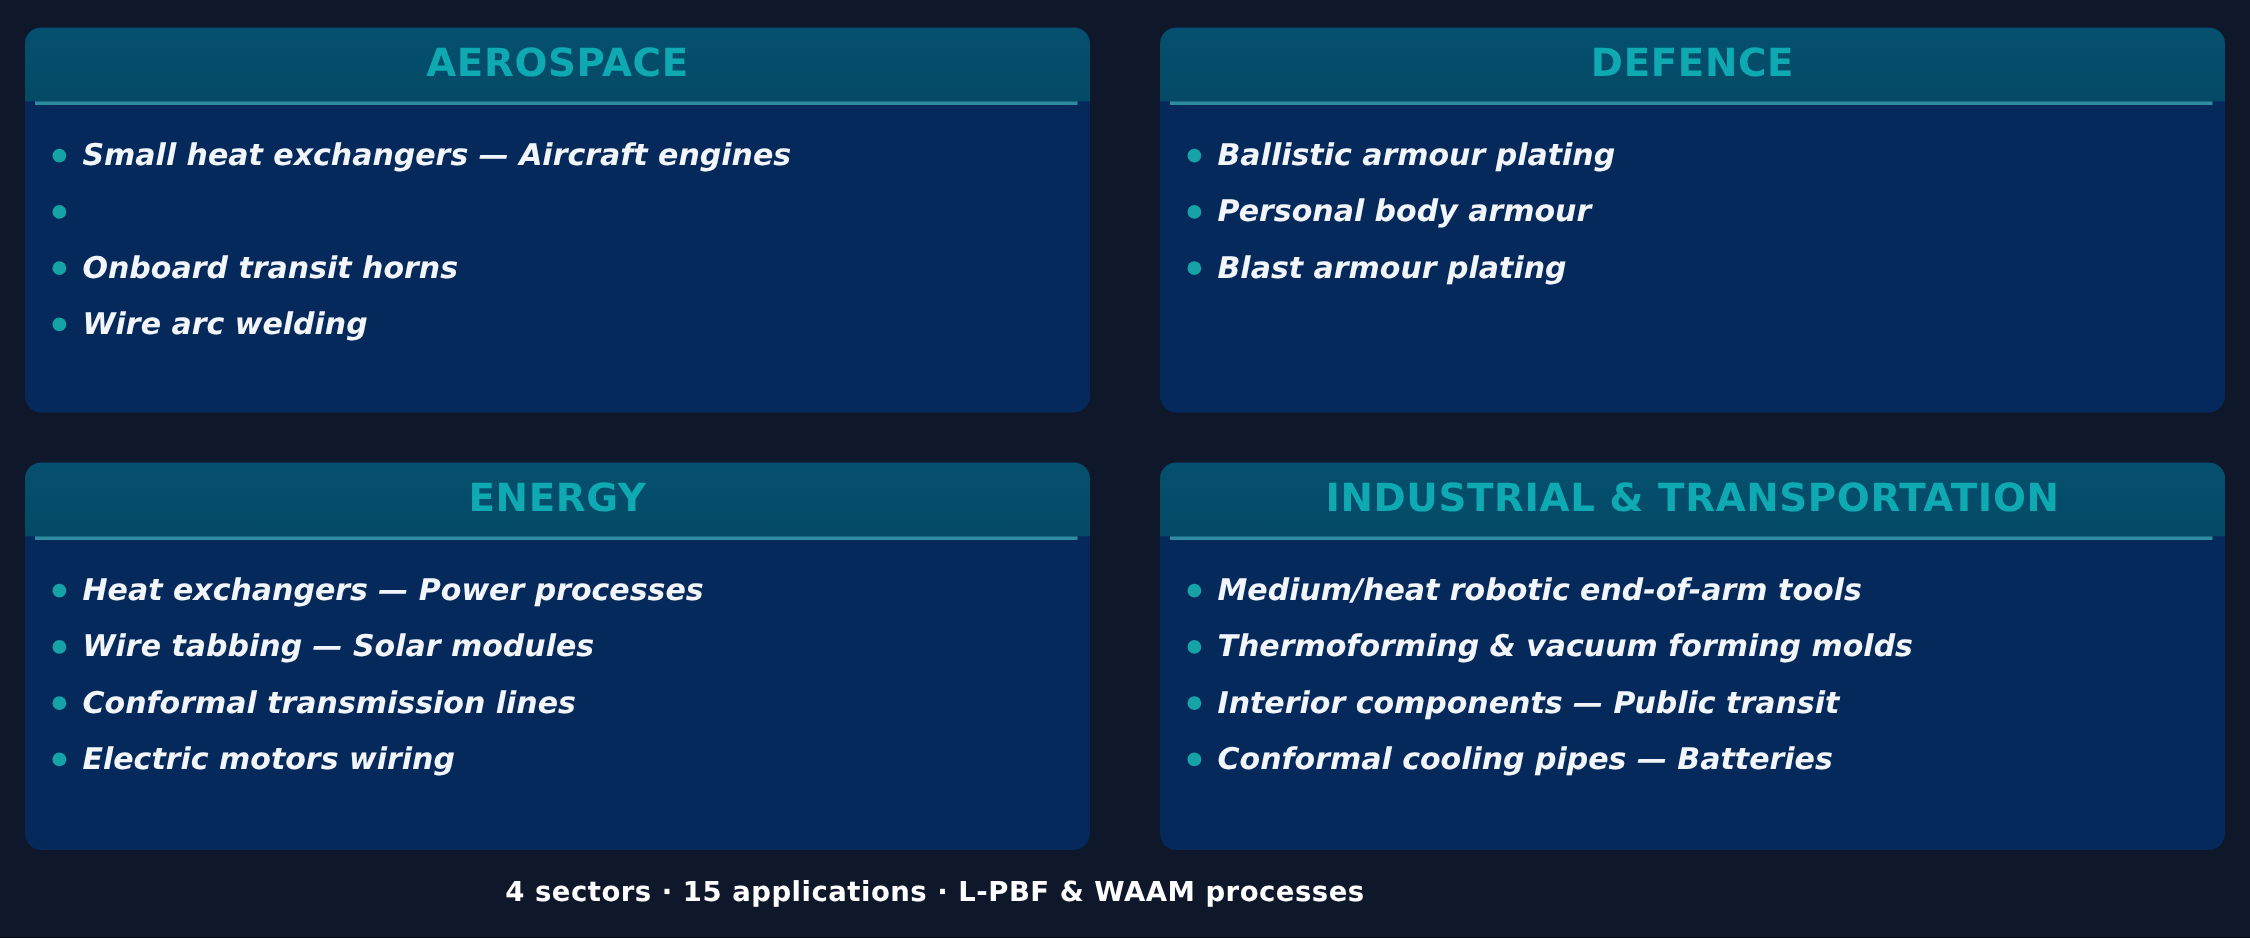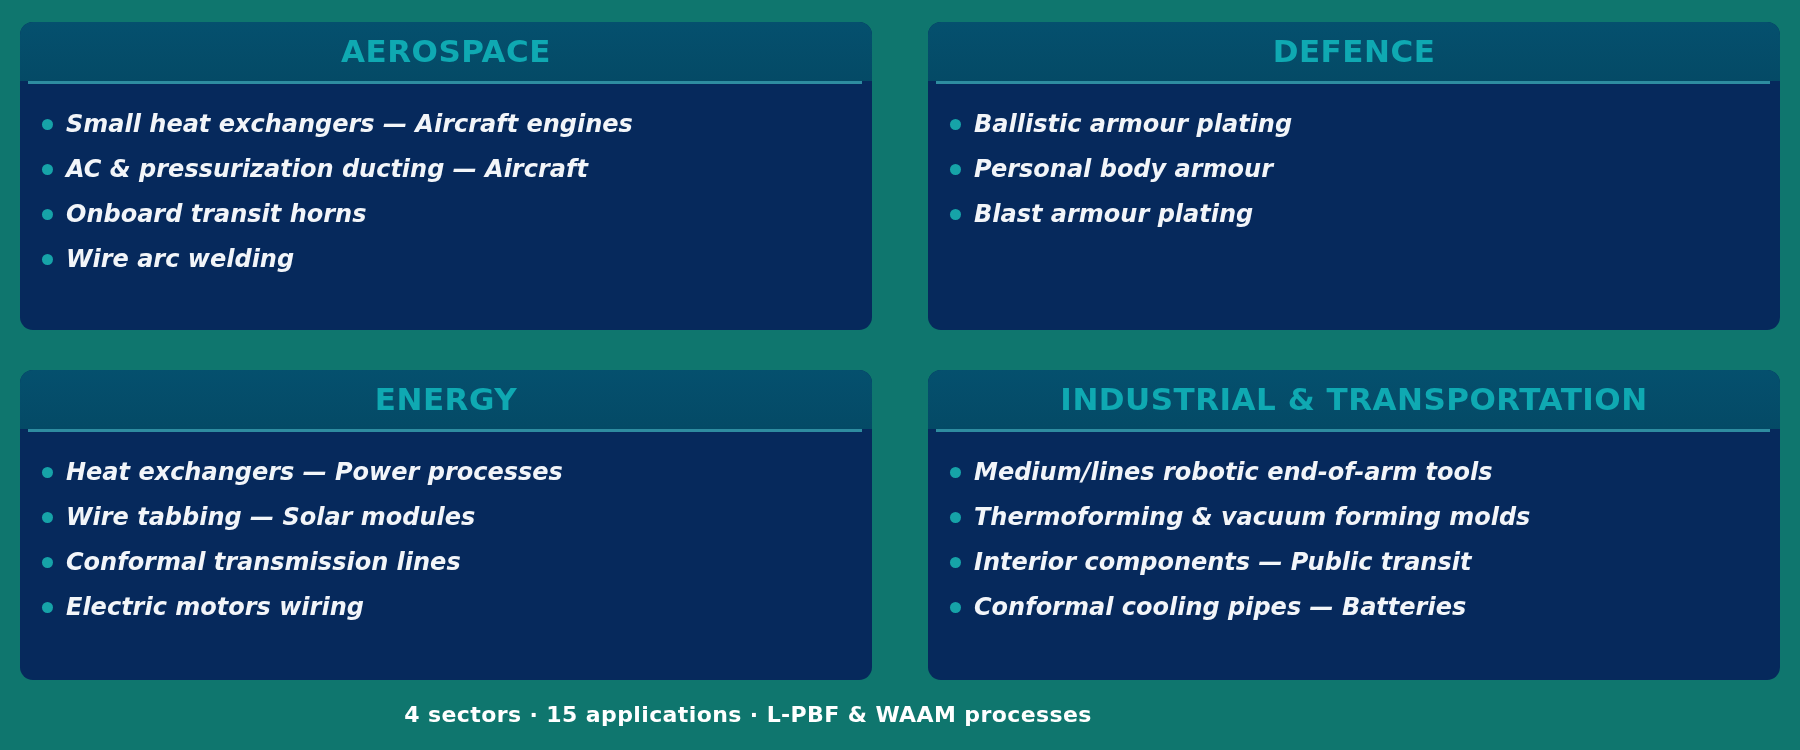--- a/index.html
+++ b/index.html
@@ -12,21 +12,21 @@
     width: 1800px;
     height: 750px;
     overflow: hidden;
     font-family: "DejaVu Sans", "Liberation Sans", sans-serif;
   }
 
   #board {
     position: relative;
     width: 1800px;
     height: 750px;
-    background: #0f766e;
+    background: #0f172a;
     box-sizing: border-box;
   }
 
   .grid {
     position: absolute;
     left: 20px;
     top: 22px;
     width: 1760px;
     height: 658px;
     display: grid;
@@ -140,21 +140,20 @@
       </div>
       <div class="card-divider"></div>
       <div class="card-body">
         <ul class="bullet-list">
           <li class="bullet-item">
             <span class="bullet-dot"></span>
             <span class="bullet-text">Small heat exchangers — Aircraft engines</span>
           </li>
           <li class="bullet-item">
             <span class="bullet-dot"></span>
-            <span class="bullet-text">AC &amp; pressurization ducting — Aircraft</span>
           </li>
           <li class="bullet-item">
             <span class="bullet-dot"></span>
             <span class="bullet-text">Onboard transit horns</span>
           </li>
           <li class="bullet-item">
             <span class="bullet-dot"></span>
             <span class="bullet-text">Wire arc welding</span>
           </li>
         </ul>
@@ -213,21 +212,21 @@
 
     <div class="card">
       <div class="card-header">
         <div class="card-title">INDUSTRIAL &amp; TRANSPORTATION</div>
       </div>
       <div class="card-divider"></div>
       <div class="card-body">
         <ul class="bullet-list">
           <li class="bullet-item">
             <span class="bullet-dot"></span>
-            <span class="bullet-text">Medium/lines robotic end-of-arm tools</span>
+            <span class="bullet-text">Medium/heat robotic end-of-arm tools</span>
           </li>
           <li class="bullet-item">
             <span class="bullet-dot"></span>
             <span class="bullet-text">Thermoforming &amp; vacuum forming molds</span>
           </li>
           <li class="bullet-item">
             <span class="bullet-dot"></span>
             <span class="bullet-text">Interior components — Public transit</span>
           </li>
           <li class="bullet-item">

